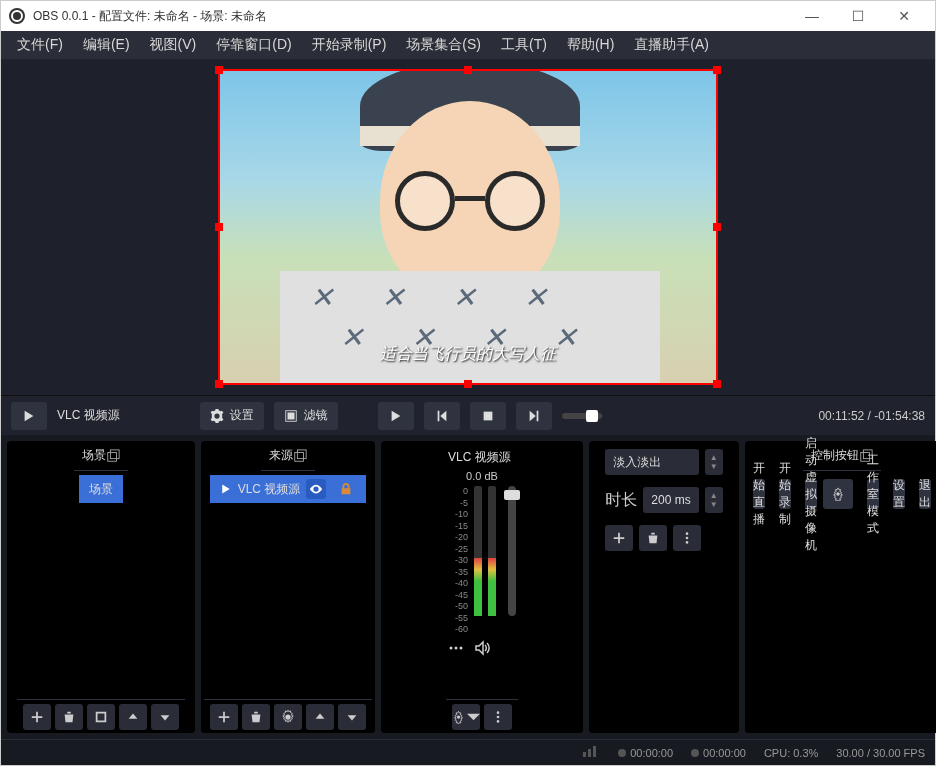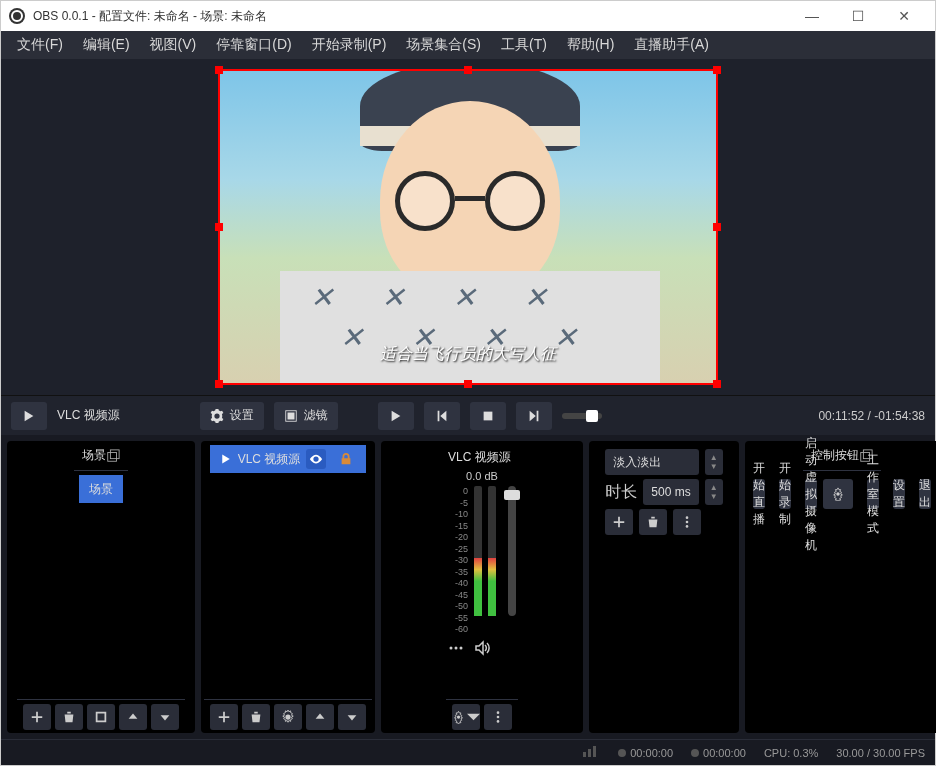--- a/index.html
+++ b/index.html
@@ -55,21 +55,21 @@
 .icon-btn svg{width:14px;height:14px;fill:#ccc;}
 .mixer-src{padding:4px 10px;color:#ddd;font-size:12px;}
 .mixer-db{text-align:center;color:#ccc;font-size:11px;margin-bottom:4px;}
 .meter-wrap{display:flex;gap:6px;align-items:flex-start;padding:0 10px;}
 .scale{display:flex;flex-direction:column;font-size:9px;color:#888;gap:1.5px;text-align:right;width:20px;}
 .meter{width:8px;height:130px;background:#333;position:relative;border-radius:2px;}
 .meter .fill{position:absolute;bottom:0;width:100%;height:45%;background:linear-gradient(180deg,#e04040 0%,#e0c040 20%,#40c040 40%);}
 .slider{width:8px;height:130px;background:#444;border-radius:4px;position:relative;margin-left:6px;}
 .slider .thumb{position:absolute;top:4px;left:-4px;width:16px;height:10px;background:#ddd;border-radius:2px;}
 .mixer-icons{display:flex;gap:10px;padding:6px 10px;color:#ccc;}
-.trans-body{padding:8px;display:flex;flex-direction:column;gap:4px;}
+.trans-body{padding:8px;display:flex;flex-direction:column;gap:12px;}
 .select-row{display:flex;align-items:center;gap:6px;}
 .select{flex:1;height:26px;background:#2a2d38;color:#ddd;font-size:12px;padding:0 8px;border-radius:3px;display:flex;align-items:center;}
 .spinner{width:18px;height:26px;background:#2a2d38;border-radius:3px;display:flex;flex-direction:column;align-items:center;justify-content:center;color:#888;font-size:8px;}
 .label-sm{color:#ccc;font-size:16px;}
 .trans-btns{display:flex;gap:6px;}
 .ctrl-panel-body{padding:8px;display:flex;flex-direction:row;gap:14px;}
 .big-btn{height:30px;background:#2f3340;color:#ddd;font-size:12px;border-radius:3px;display:flex;align-items:center;justify-content:center;}
 .big-btn-row{display:flex;gap:6px;}
 .big-btn-row .big-btn{flex:1}
 .big-btn-row .gear{flex:0 0 30px}
@@ -219,20 +219,27 @@
           </div>
         <div class="icon-btn">
             <svg viewBox="0 0 16 16">
               <path d="M8 12L3 6h10z"></path>
             </svg>
           </div>
       </div>
     </div>
 
     <div class="panel sources">
+      <div class="panel-hdr">
+          <span>来源</span>
+        <svg class="dock-icon" viewBox="0 0 16 16">
+            <rect x="2" y="4" width="10" height="10" fill="none" stroke="#aaa"></rect>
+            <rect x="5" y="1" width="10" height="10" fill="none" stroke="#aaa"></rect>
+          </svg>
+      </div>
       <div class="panel-body">
         <div class="list-item selected">
           <svg width="12" height="12" viewBox="0 0 16 16" fill="#fff">
               <path d="M3 2l10 6-10 6z"></path>
             </svg>
           <span>VLC 视频源</span>
           <div class="vis-icon">
               <svg width="14" height="14" viewBox="0 0 16 16" fill="#fff">
                 <path d="M8 3C4 3 1 8 1 8s3 5 7 5 7-5 7-5-3-5-7-5zm0 8a3 3 0 110-6 3 3 0 010 6z"></path>
               </svg>
@@ -343,21 +350,21 @@
       <div class="trans-body">
         <div class="select-row">
           <div class="select">
               <span>淡入淡出</span>
             </div>
           <div class="spinner">▲<br>▼</div>
         </div>
         <div class="select-row">
           <span class="label-sm">时长</span>
           <div class="select">
-              <span>500 ms</span>
+              <span>200 ms</span>
             </div>
           <div class="spinner">▲<br>▼</div>
         </div>
         <div class="trans-btns">
           <div class="icon-btn">
               <svg viewBox="0 0 16 16">
                 <path d="M7 2h2v5h5v2H9v5H7V9H2V7h5z"></path>
               </svg>
             </div>
           <div class="icon-btn">

